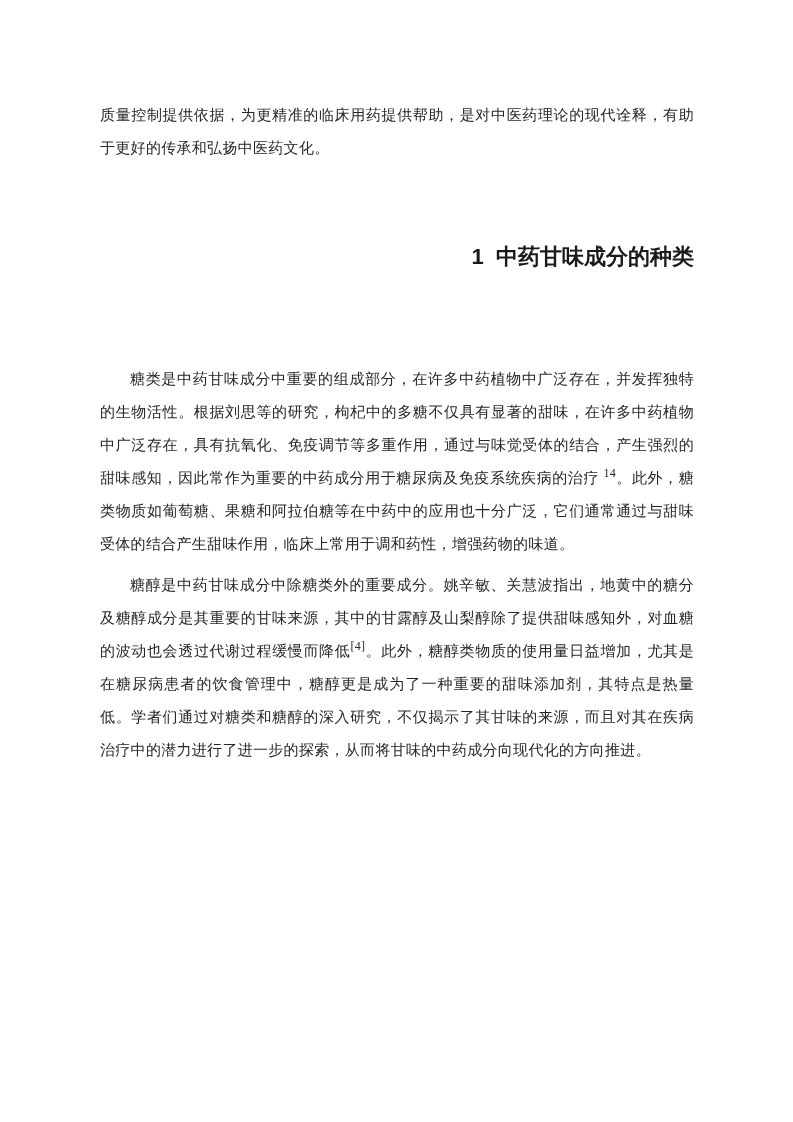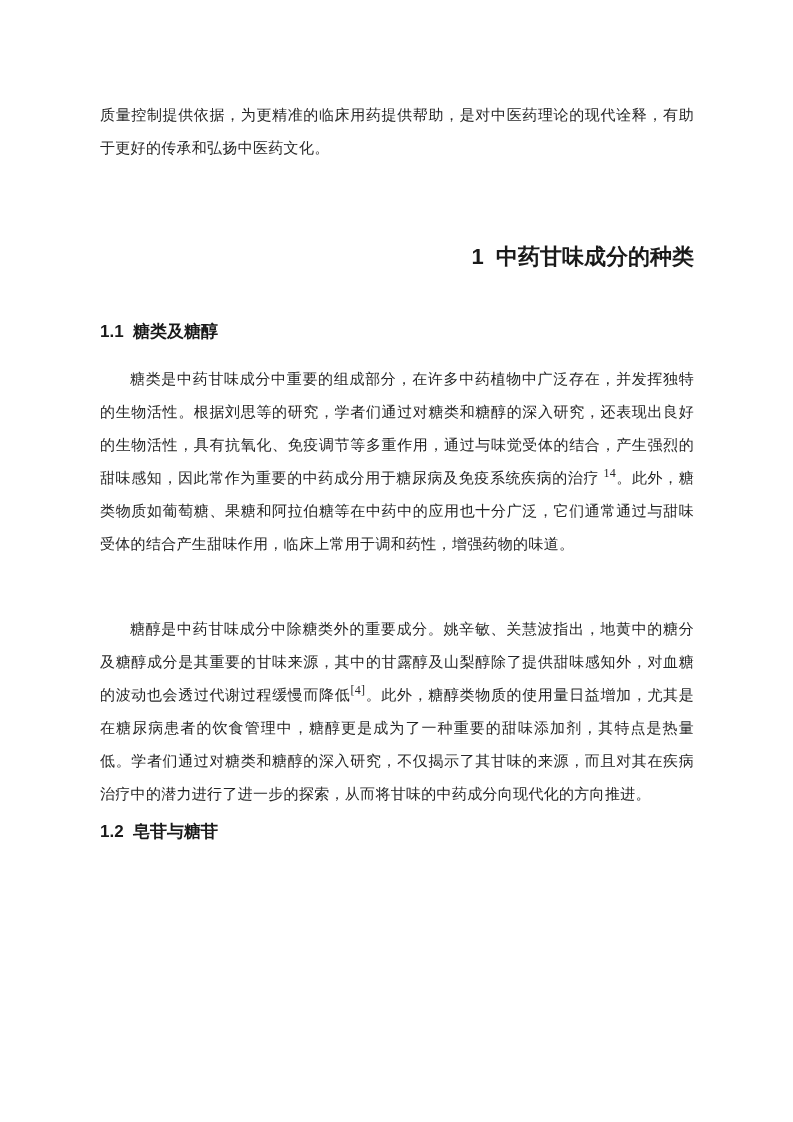--- a/index.html
+++ b/index.html
@@ -62,24 +62,22 @@
 </style>
 </head>
 <body>
 
 <div class="page">
 
   <p class="text-block body-text" style="top: 99px;">质量控制提供依据，为更精准的临床用药提供帮助，是对中医药理论的现代诠释，有助于更好的传承和弘扬中医药文化。</p>
 
   <div class="text-block h1" style="top: 243px;">1  中药甘味成分的种类</div>
 
-  <div class="text-block h2" style="top: 319px;">1.1  糖类及糖醇</div>
 
-  <p class="text-block body-text indent" style="top: 363px;"><span>糖类是中药甘味成分中重要的组成部分，在许多中药植物中广泛存在，并发挥独特的生物活性。根据刘思等的研究，学者们通过对糖类和糖醇的深入研究，还表现出良好的生物活性，具有抗氧化、免疫调节等多重作用，通过与味觉受体的结合，产生强烈的甜味感知，因此常作为重要的中药成分用于糖尿病及免疫系统疾病的治疗 </span><sup class="cite">14</sup><span>。此外，糖类物质如葡萄糖、果糖和阿拉伯糖等在中药中的应用也十分广泛，它们通常通过与甜味受体的结合产生甜味作用，临床上常用于调和药性，增强药物的味道。</span></p>
+  <p class="text-block body-text indent" style="top: 363px;"><span>糖类是中药甘味成分中重要的组成部分，在许多中药植物中广泛存在，并发挥独特的生物活性。根据刘思等的研究，枸杞中的多糖不仅具有显著的甜味，在许多中药植物中广泛存在，具有抗氧化、免疫调节等多重作用，通过与味觉受体的结合，产生强烈的甜味感知，因此常作为重要的中药成分用于糖尿病及免疫系统疾病的治疗 </span><sup class="cite">14</sup><span>。此外，糖类物质如葡萄糖、果糖和阿拉伯糖等在中药中的应用也十分广泛，它们通常通过与甜味受体的结合产生甜味作用，临床上常用于调和药性，增强药物的味道。</span></p>
 
-  <p class="text-block body-text indent" style="top: 569px; margin-top: 44px;"><span>糖醇是中药甘味成分中除糖类外的重要成分。姚辛敏、关慧波指出，地黄中的糖分及糖醇成分是其重要的甘味来源，其中的甘露醇及山梨醇除了提供甜味感知外，对血糖的波动也会透过代谢过程缓慢而降低</span><sup class="cite">[4]</sup><span>。此外，糖醇类物质的使用量日益增加，尤其是在糖尿病患者的饮食管理中，糖醇更是成为了一种重要的甜味添加剂，其特点是热量低。学者们通过对糖类和糖醇的深入研究，不仅揭示了其甘味的来源，而且对其在疾病治疗中的潜力进行了进一步的探索，从而将甘味的中药成分向现代化的方向推进。</span></p>
+  <p class="text-block body-text indent" style="top: 569px;"><span>糖醇是中药甘味成分中除糖类外的重要成分。姚辛敏、关慧波指出，地黄中的糖分及糖醇成分是其重要的甘味来源，其中的甘露醇及山梨醇除了提供甜味感知外，对血糖的波动也会透过代谢过程缓慢而降低</span><sup class="cite">[4]</sup><span>。此外，糖醇类物质的使用量日益增加，尤其是在糖尿病患者的饮食管理中，糖醇更是成为了一种重要的甜味添加剂，其特点是热量低。学者们通过对糖类和糖醇的深入研究，不仅揭示了其甘味的来源，而且对其在疾病治疗中的潜力进行了进一步的探索，从而将甘味的中药成分向现代化的方向推进。</span></p>
 
-  <div class="text-block h2" style="top: 819px;">1.2  皂苷与糖苷</div>
 
 
   <div class="page-number">3</div>
 
 </div>
 
 </body></html>

